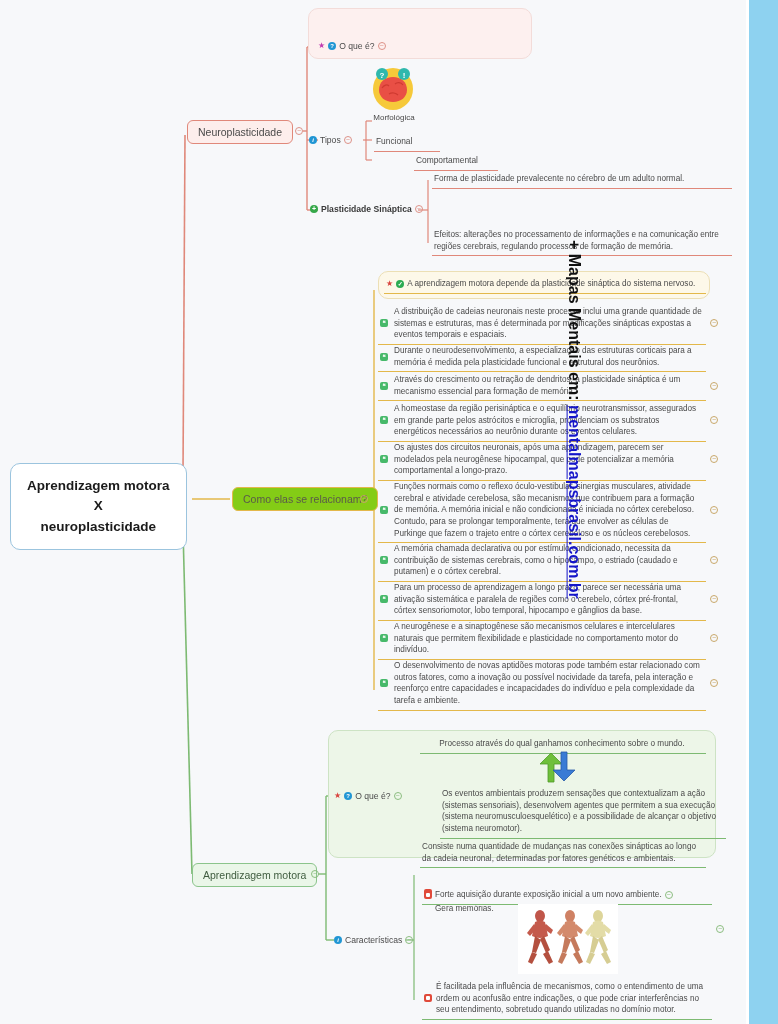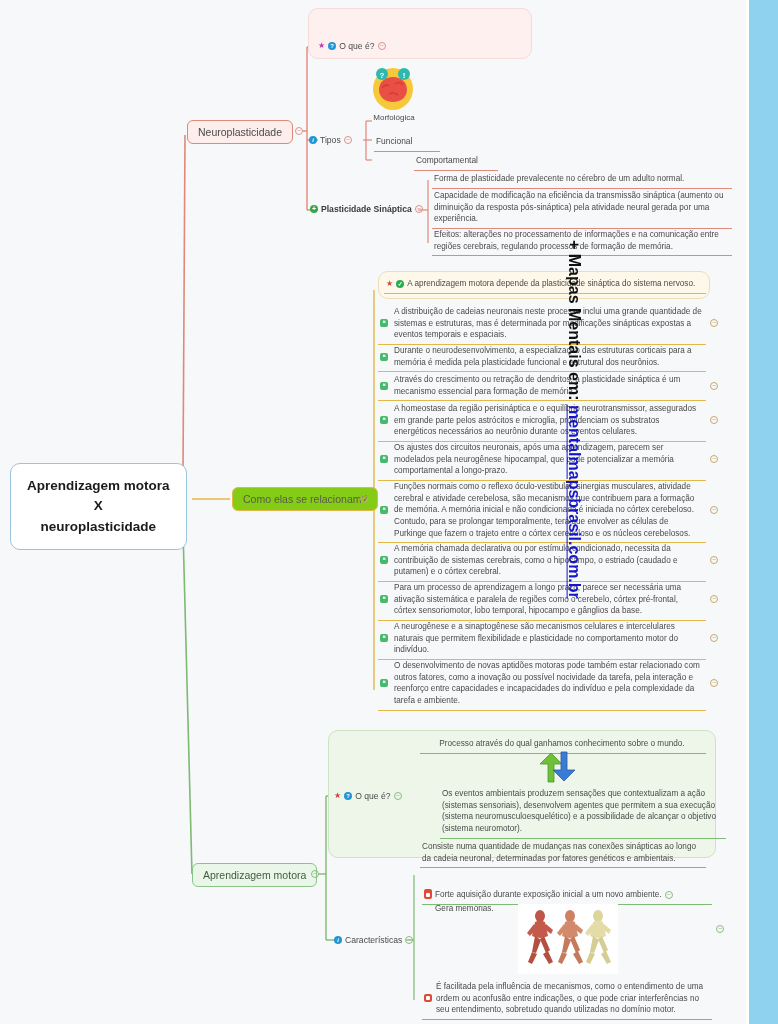--- a/index.html
+++ b/index.html
@@ -219,23 +219,20 @@
     <span class="txt" style="font-size:8.4px;">Comportamental</span>
   </div>
 
   <div class="node lbl-row" style="left:310px; top:204px;">
     <span class="ic ic-plus">+</span>
     <span class="lbl-txt bold">Plasticidade Sináptica</span>
     <span class="collapse red">−</span>
   </div>
   <div class="leaf ul-red" style="left:432px; top:170px; width:300px;">
     <span class="txt">Forma de plasticidade prevalecente no cérebro de um adulto normal.</span>
-  </div>
-  <div class="leaf ul-red" style="left:432px; top:187px; width:300px;">
-    <span class="txt">Capacidade de modificação na eficiência da transmissão sináptica (aumento ou diminuição da resposta pós-sináptica) pela atividade neural gerada por uma experiência.</span>
   </div>
   <div class="leaf ul-red" style="left:432px; top:226px; width:300px;">
     <span class="txt">Efeitos: alterações no processamento de informações e na comunicação entre regiões cerebrais, regulando processos de formação de memória.</span>
   </div>
 
   <div class="node" style="left:232px; top:487px;">
     <div class="chip yellow" style="font-size:10.5px;">Como elas se relacionam?</div>
   </div>
   <div style="position:absolute; left:360px; top:495px;" class="collapse">−</div>
 

